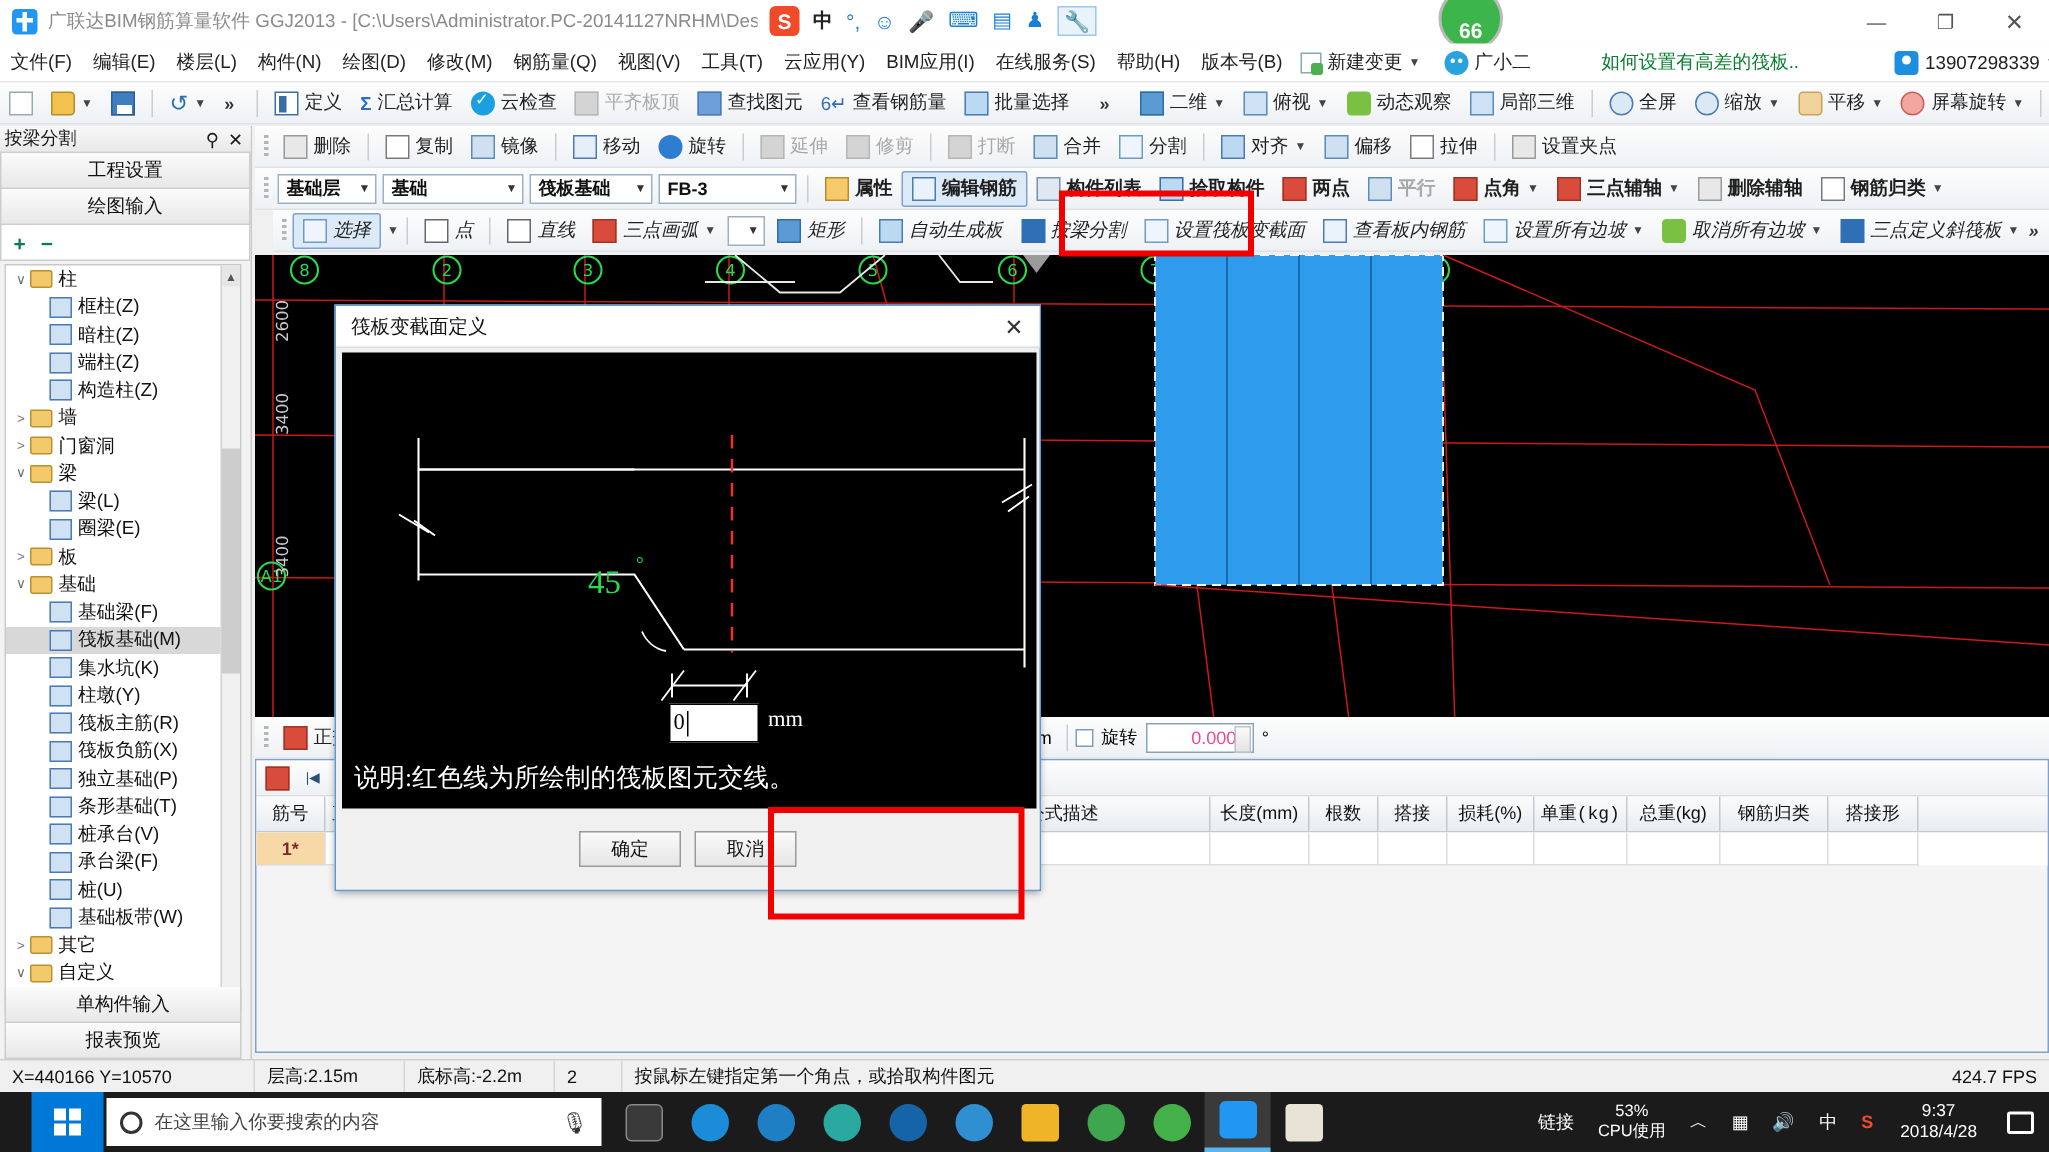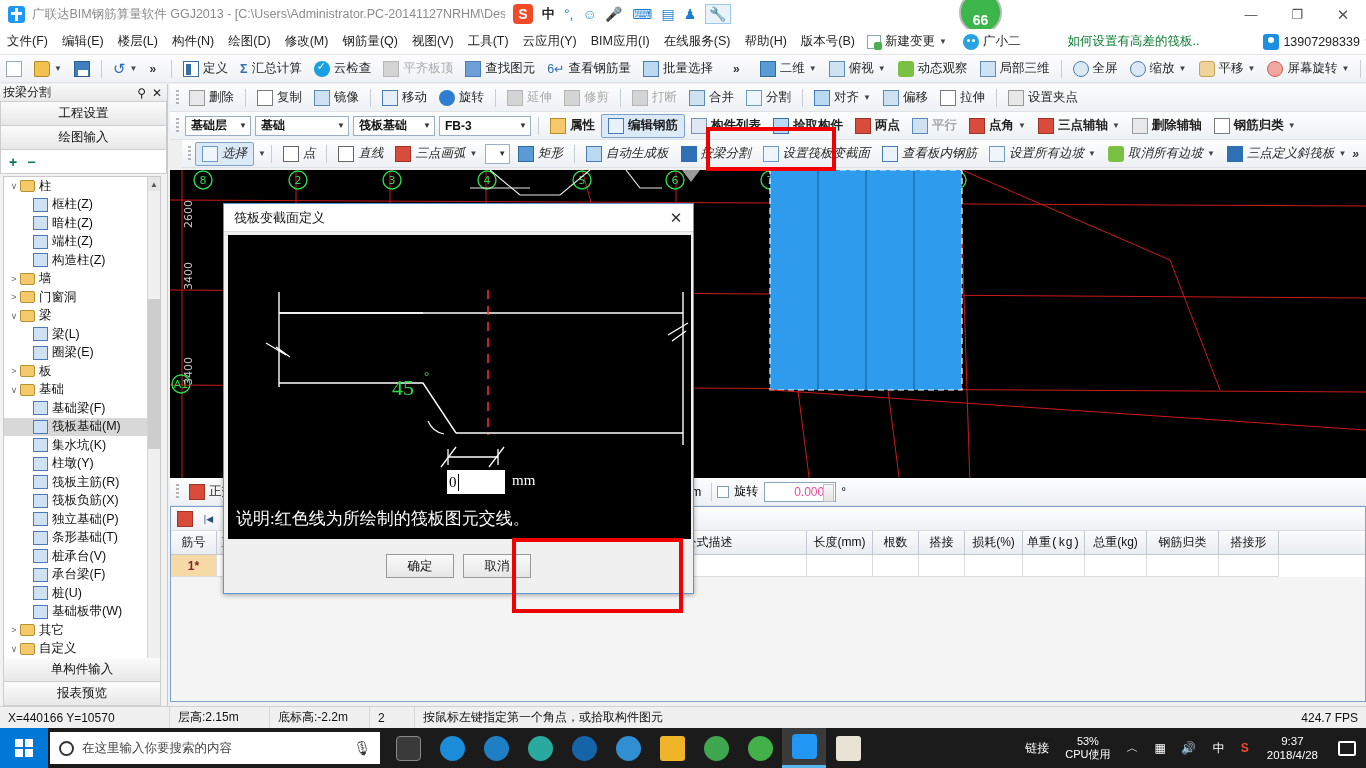--- a/index.html
+++ b/index.html
@@ -336,21 +336,21 @@
     background: #f0f0f0; border-top: 1px solid #d0d0d0;
     display: flex; align-items: center; font-size: 12px; color: #111;
   }
   .sb-cell { padding: 0 8px; height: 22px; display: flex; align-items: center;
              border-right: 1px solid #d6d6d6; white-space: nowrap; }
   .sb-cell.noborder { border-right: none; }
 
   
   .taskbar {
     position: absolute; left: 0; top: 728px; width: 1366px; height: 40px;
-    background: #1b1b1b; display: flex; align-items: center;
+    background: #1b1b1b; display: flex; align-items: center; padding-left: 21px;
   }
   .startbtn {
     width: 48px; height: 40px; background: #0078d7;
     display: flex; align-items: center; justify-content: center;
   }
   .winlogo { width: 18px; height: 18px; position: relative; }
   .winlogo span { position: absolute; width: 8px; height: 8px; background: #fff; }
   .search-box {
     width: 330px; height: 32px; background: #fff; margin-left: 2px;
     display: flex; align-items: center; padding: 0 9px; gap: 8px;

